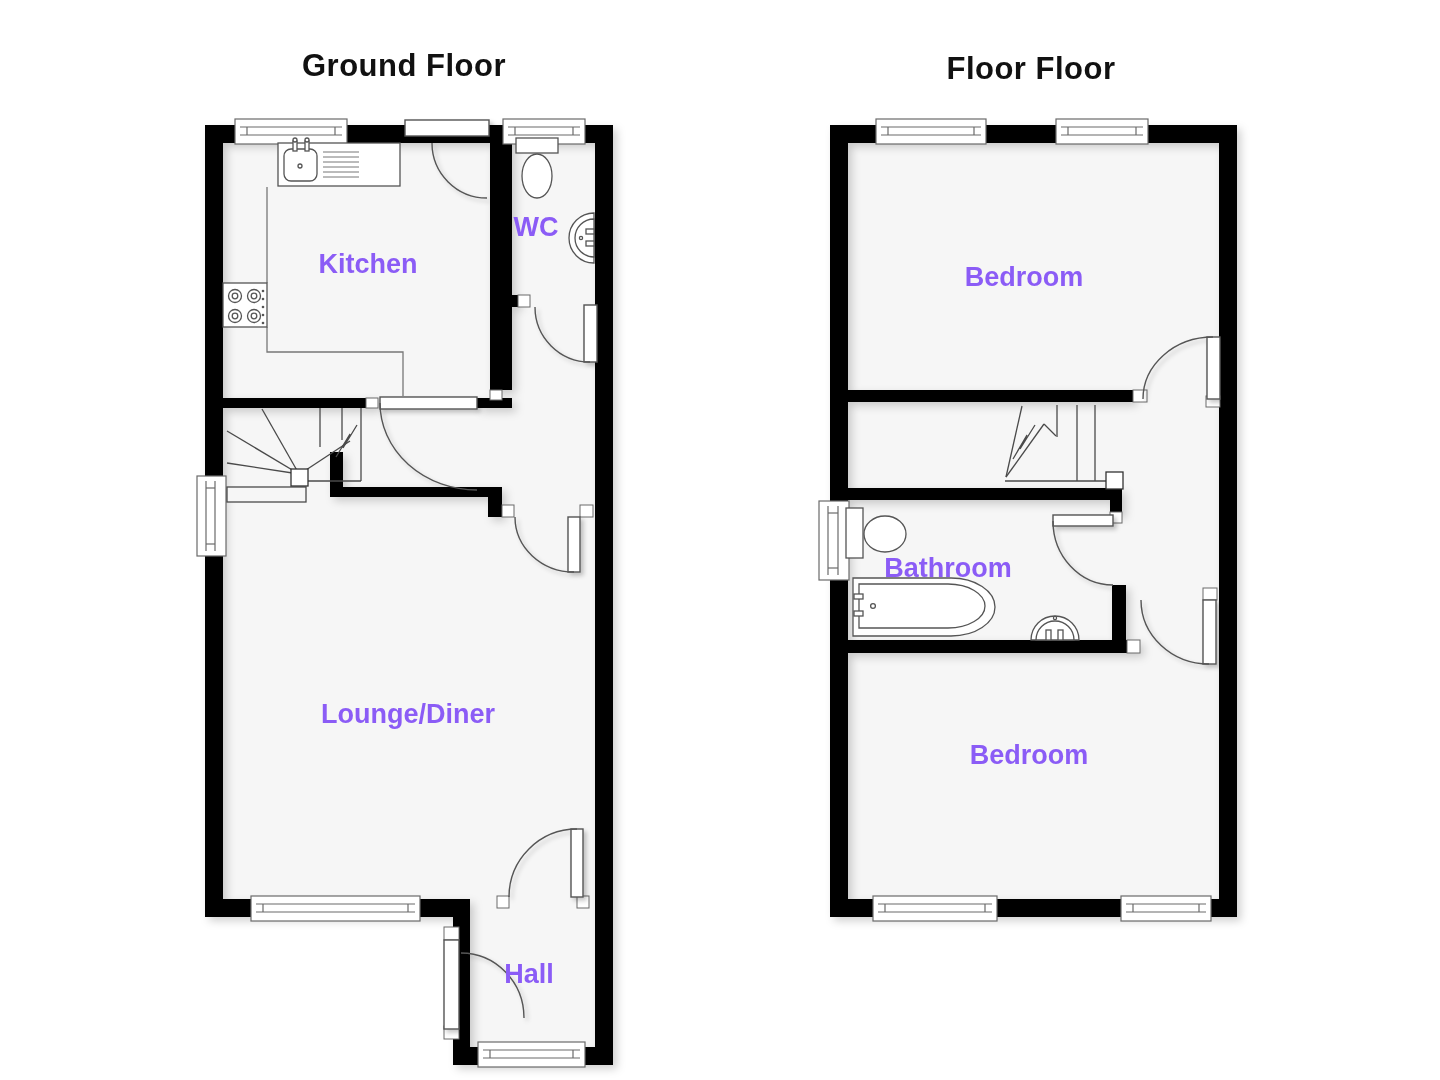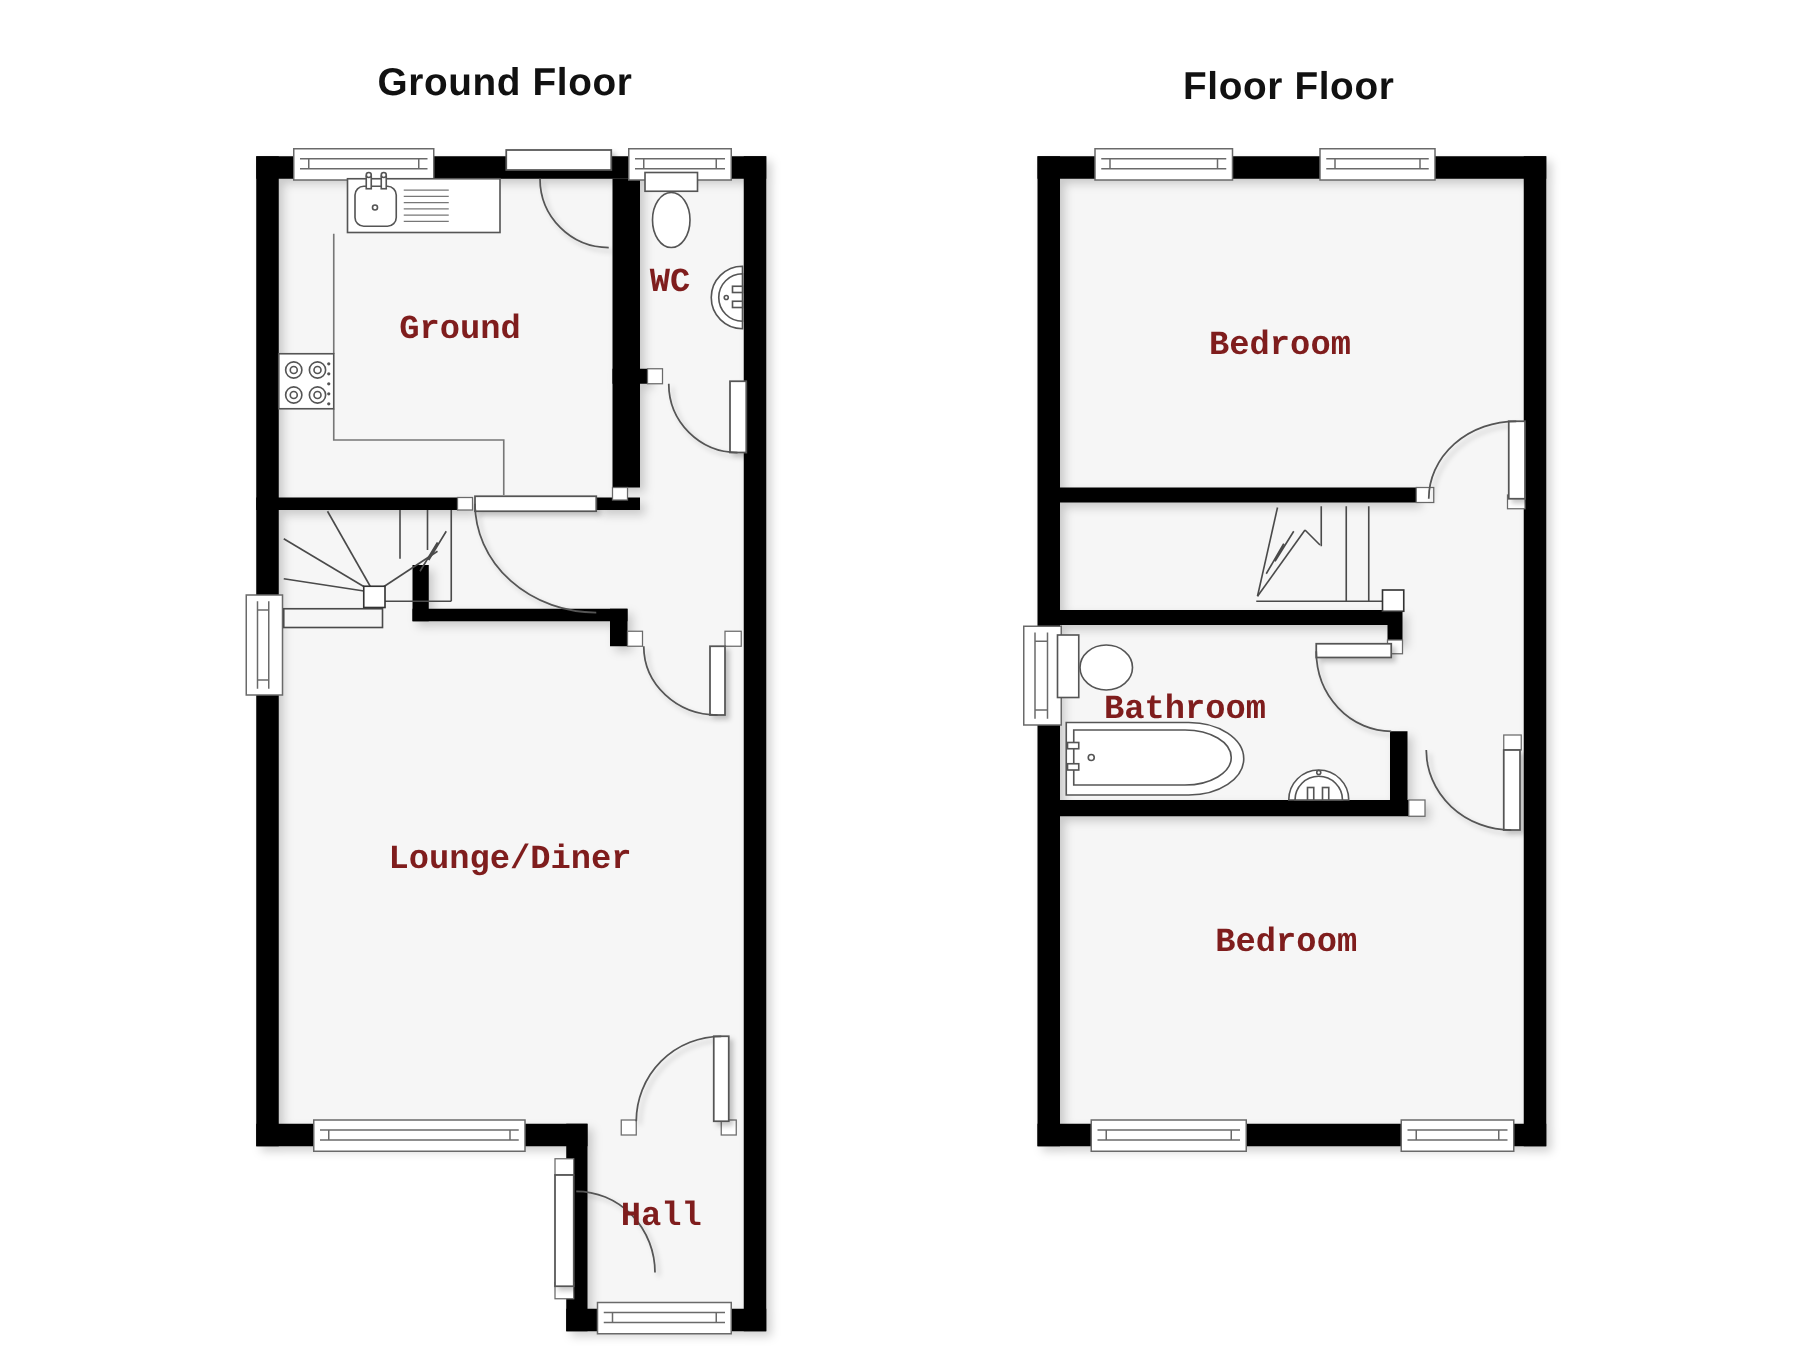--- a/index.html
+++ b/index.html
@@ -2,21 +2,21 @@
 <html><head>
 <meta charset="utf-8">
 <style>
   html,body{margin:0;padding:0;background:#ffffff;}
   .canvas{position:relative;width:1440px;height:1080px;background:#ffffff;
           font-family:"Liberation Sans",sans-serif;overflow:hidden;}
   .canvas svg{position:absolute;left:0;top:0;}
   .floor-title{position:absolute;transform:translate(-50%,-50%);font-weight:700;
           font-size:31px;color:#111;white-space:nowrap;letter-spacing:.5px;}
   .room-label{position:absolute;transform:translate(-50%,-50%);font-weight:700;
-          font-size:27px;color:#7f1d1d;white-space:nowrap;font-family:Liberation Mono, monospace;}
+          font-size:27px;color:#8b5cf6;white-space:nowrap;}
 </style>
 </head>
 <body>
 
 <div class="canvas">
 
 <svg width="1440" height="1080" viewBox="0 0 1440 1080">
   <defs>
     <filter id="soft" x="-20%" y="-20%" width="150%" height="150%">
       <feDropShadow dx="4" dy="4" stdDeviation="4" flood-color="#000000" flood-opacity="0.18"></feDropShadow>
@@ -297,21 +297,21 @@
       <rect x="1046" y="630" width="5" height="10"></rect>
       <rect x="1058" y="630" width="5" height="10"></rect>
       <circle cx="1055" cy="618" r="1.6"></circle>
     </g>
   </g>
 </svg>
 
 <div class="floor-title" style="left:404px;top:66px">Ground Floor</div>
 <div class="floor-title" style="left:1031px;top:69px">Floor Floor</div>
 
-<div class="room-label" style="left:368px;top:264px">Ground</div>
+<div class="room-label" style="left:368px;top:264px">Kitchen</div>
 <div class="room-label" style="left:536px;top:227px">WC</div>
-<div class="room-label" style="left:408px;top:688px">Lounge/Diner</div>
+<div class="room-label" style="left:408px;top:714px">Lounge/Diner</div>
 <div class="room-label" style="left:529px;top:974px">Hall</div>
 <div class="room-label" style="left:1024px;top:277px">Bedroom</div>
 <div class="room-label" style="left:948px;top:568px">Bathroom</div>
 <div class="room-label" style="left:1029px;top:755px">Bedroom</div>
 
 </div>
 
 </body></html>

